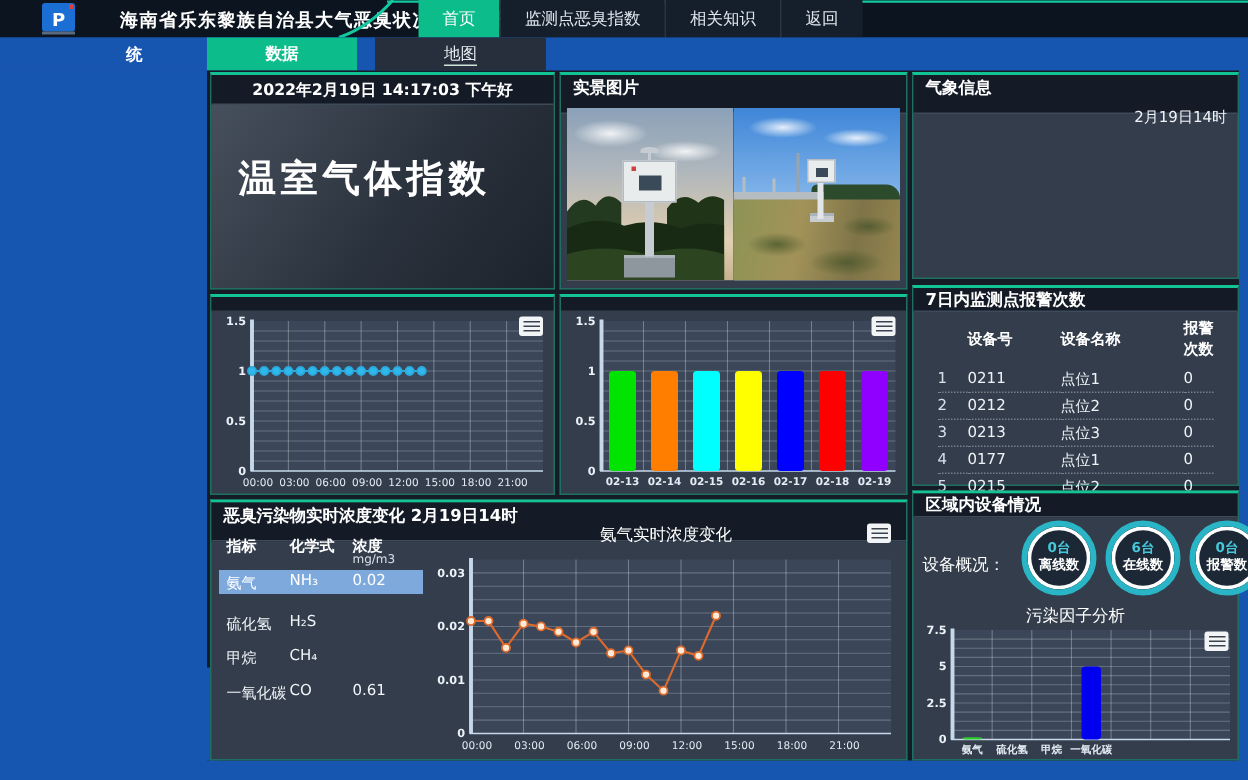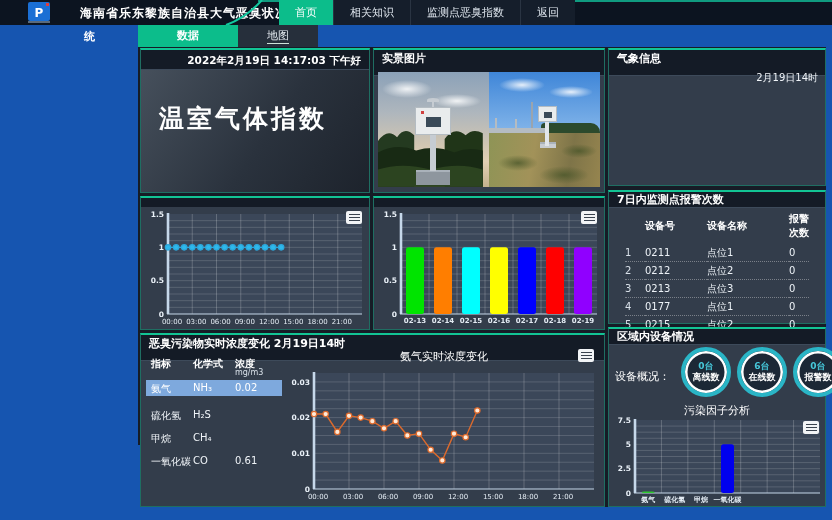--- a/index.html
+++ b/index.html
@@ -24,21 +24,21 @@
   .tab{position:absolute;top:0;height:22px;line-height:22px;text-align:center;font-size:11px;color:#e6ecf2;background:#262f3b;cursor:pointer}
   .tab.active{background:#0cbd8b;color:#fff;font-weight:bold}
   .tab .u{border-bottom:1px solid #cfe3da;padding-bottom:1px}
 
   
   .content{position:absolute;left:138px;top:47px;width:688px;height:460px;background:#161c26}
   .blue-notch{position:absolute;left:138px;top:445px;width:9px;height:62px;background:#1655b0}
 
   .panel{position:absolute;background:#333d4b;border:1px solid rgba(16,150,118,.55);border-top:2px solid #12c494}
   .panel-hd{background:#141b26;color:#fff;font-size:11px;font-weight:bold;line-height:18px;height:26px;padding:0 8px;border-bottom:1px solid #3d4a5a;white-space:nowrap;overflow:hidden}
-  .panel-hd.center{text-align:right}
+  .panel-hd.center{text-align:center}
   .panel-bd{position:absolute;left:0;right:0;bottom:0}
 
   
   .greet-body{position:absolute;left:0;right:0;top:20px;bottom:0;background:linear-gradient(125deg,#46505c 0%,#2a323d 55%,#1d232c 100%)}
   .headline{position:absolute;left:18px;top:32px;font-size:25px;font-weight:bold;color:#fff;letter-spacing:3px}
 
   
   .photos-row{position:absolute;left:4px;right:4px;top:22px;bottom:5px;display:flex}
   .photo{position:relative;width:50%;height:100%;overflow:hidden}
   .p1-sky{position:absolute;inset:0;background:linear-gradient(180deg,#8ba1b8 0%,#aeb6bd 35%,#cfc5b2 62%,#e2d0b4 78%,#c4b28e 100%)}
@@ -92,32 +92,32 @@
     <i class="logo-dot"></i>
   </div>
   <div class="logo-sub"></div>
   <div class="app-title">海南省乐东黎族自治县大气恶臭状况实时发布系</div>
   <svg class="deco" width="832" height="25">
     <path d="M226,25 Q246,18 262,0" stroke="#12c9a0" stroke-width="2" fill="none"></path>
     <line x1="258" y1="1" x2="832" y2="1" stroke="#12c9a0" stroke-width="1.5"></line>
   </svg>
   <div class="nav">
     <div class="nav-item active">首页</div>
+    <div class="nav-item">监测点恶臭指数</div>
     <div class="nav-item">相关知识</div>
-    <div class="nav-item">监测点恶臭指数</div>
     <div class="nav-item">返回</div>
   </div>
 </div>
 
 <div class="subbar">
   <span class="sys-suffix">统</span>
   <div class="tab active" style="left:138px;width:100px">
     <span>数据</span>
   </div>
-  <div class="tab" style="left:238px;width:80px">
+  <div class="tab" style="left:250px;width:114px">
     <span class="u">地图</span>
   </div>
 </div>
 
 <div class="content"></div>
 <div class="blue-notch"></div>
 
 <div class="panel" style="left:140px;top:48px;width:230px;height:145px">
   <div class="panel-hd center" style="height:20px;line-height:20px;font-size:10.5px">2022年2月19日  14:17:03 下午好</div>
   <div class="greet-body">

